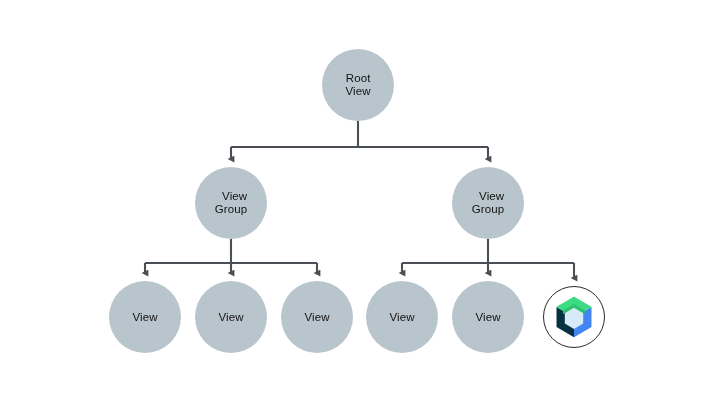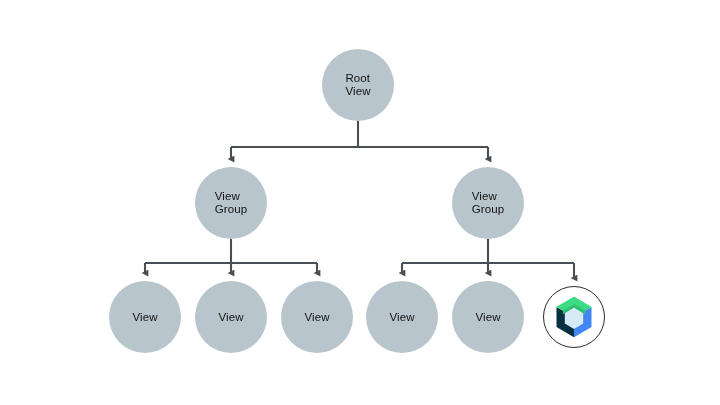--- a/index.html
+++ b/index.html
@@ -39,21 +39,21 @@
     background: #b9c5cc;
   }
   .node-outlined {
     background: #ffffff;
     border: 1.4px solid #2b2b2b;
   }
   .node-label {
     color: #121212;
     font-size: 11.5px;
     line-height: 13px;
-    text-align: left;
+    text-align: right;
     font-weight: 400;
     letter-spacing: 0.1px;
     white-space: pre-line;
     user-select: none;
   }
   .logo-wrap {
     width: 46px;
     height: 46px;
     display: block;
   }

